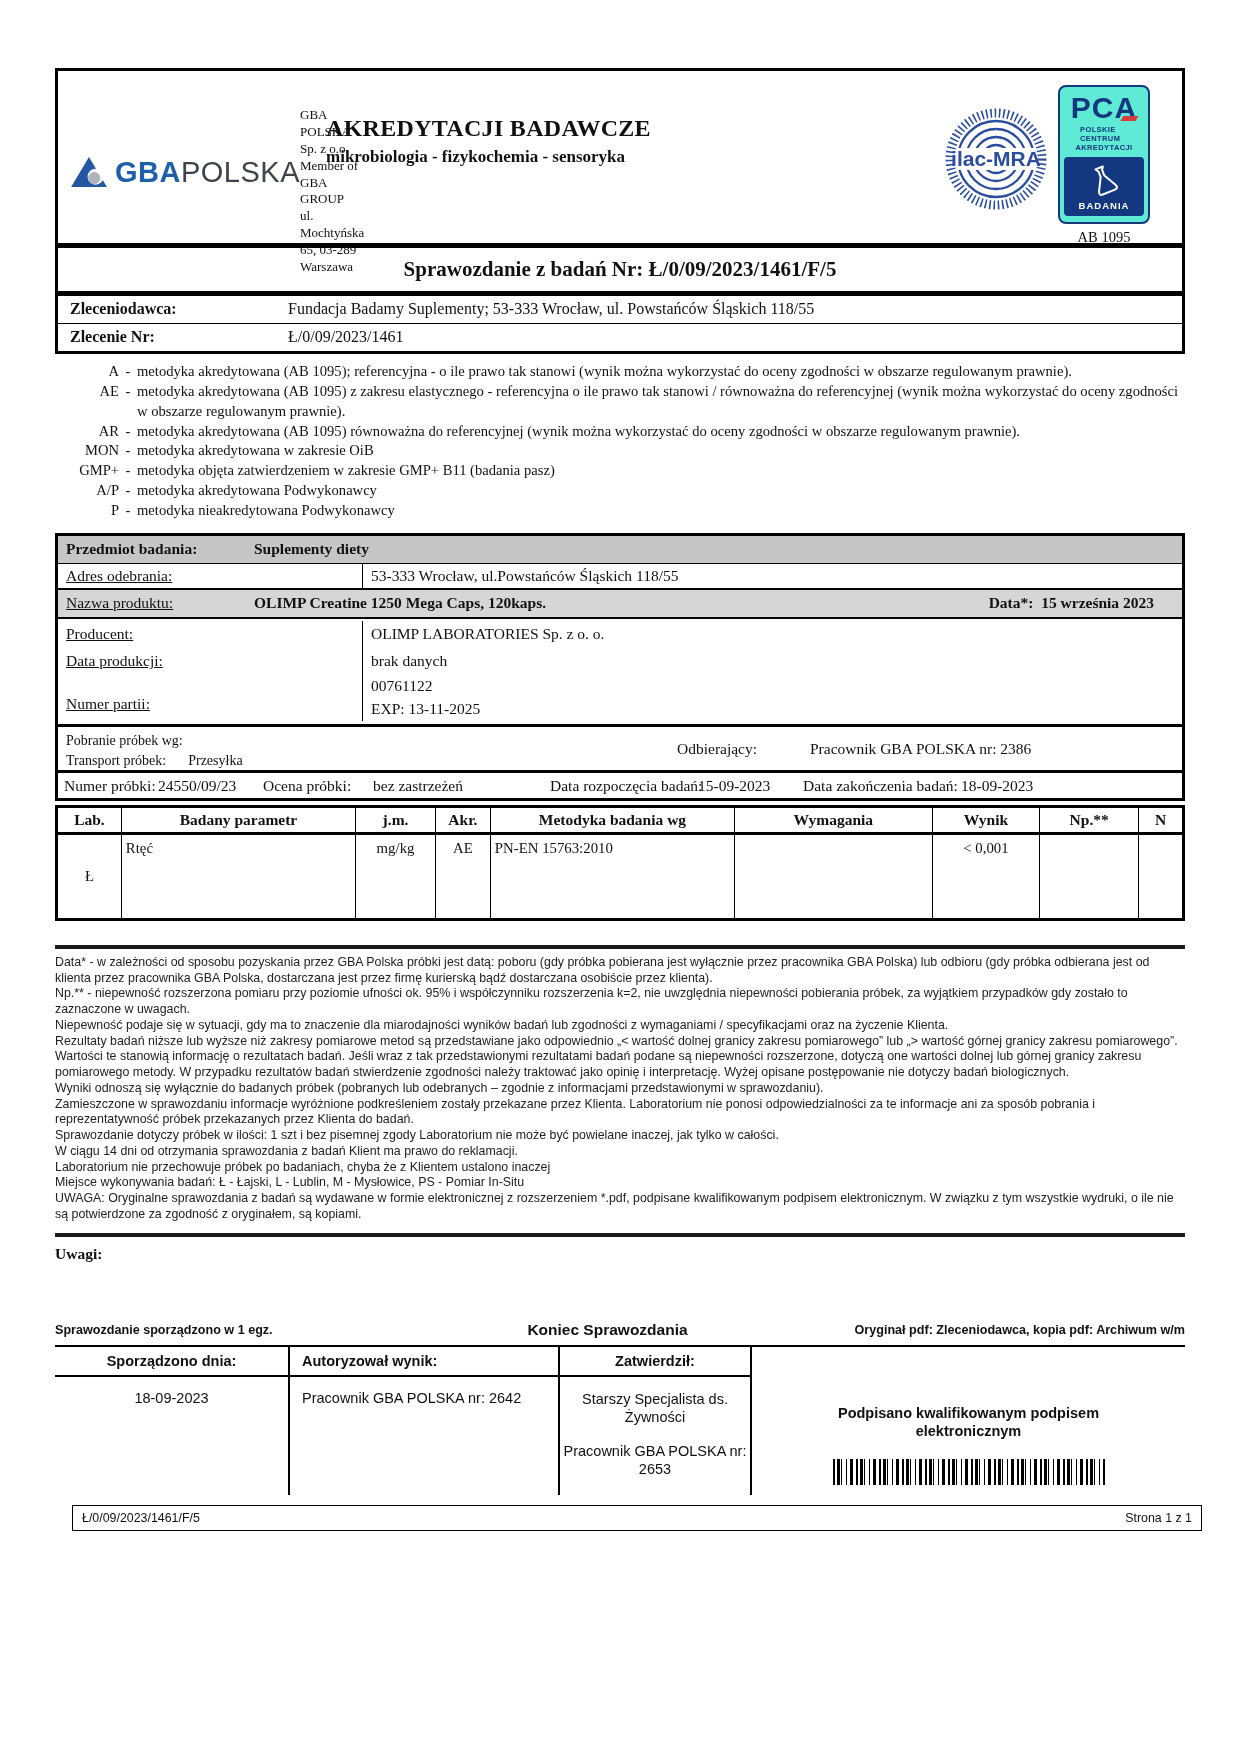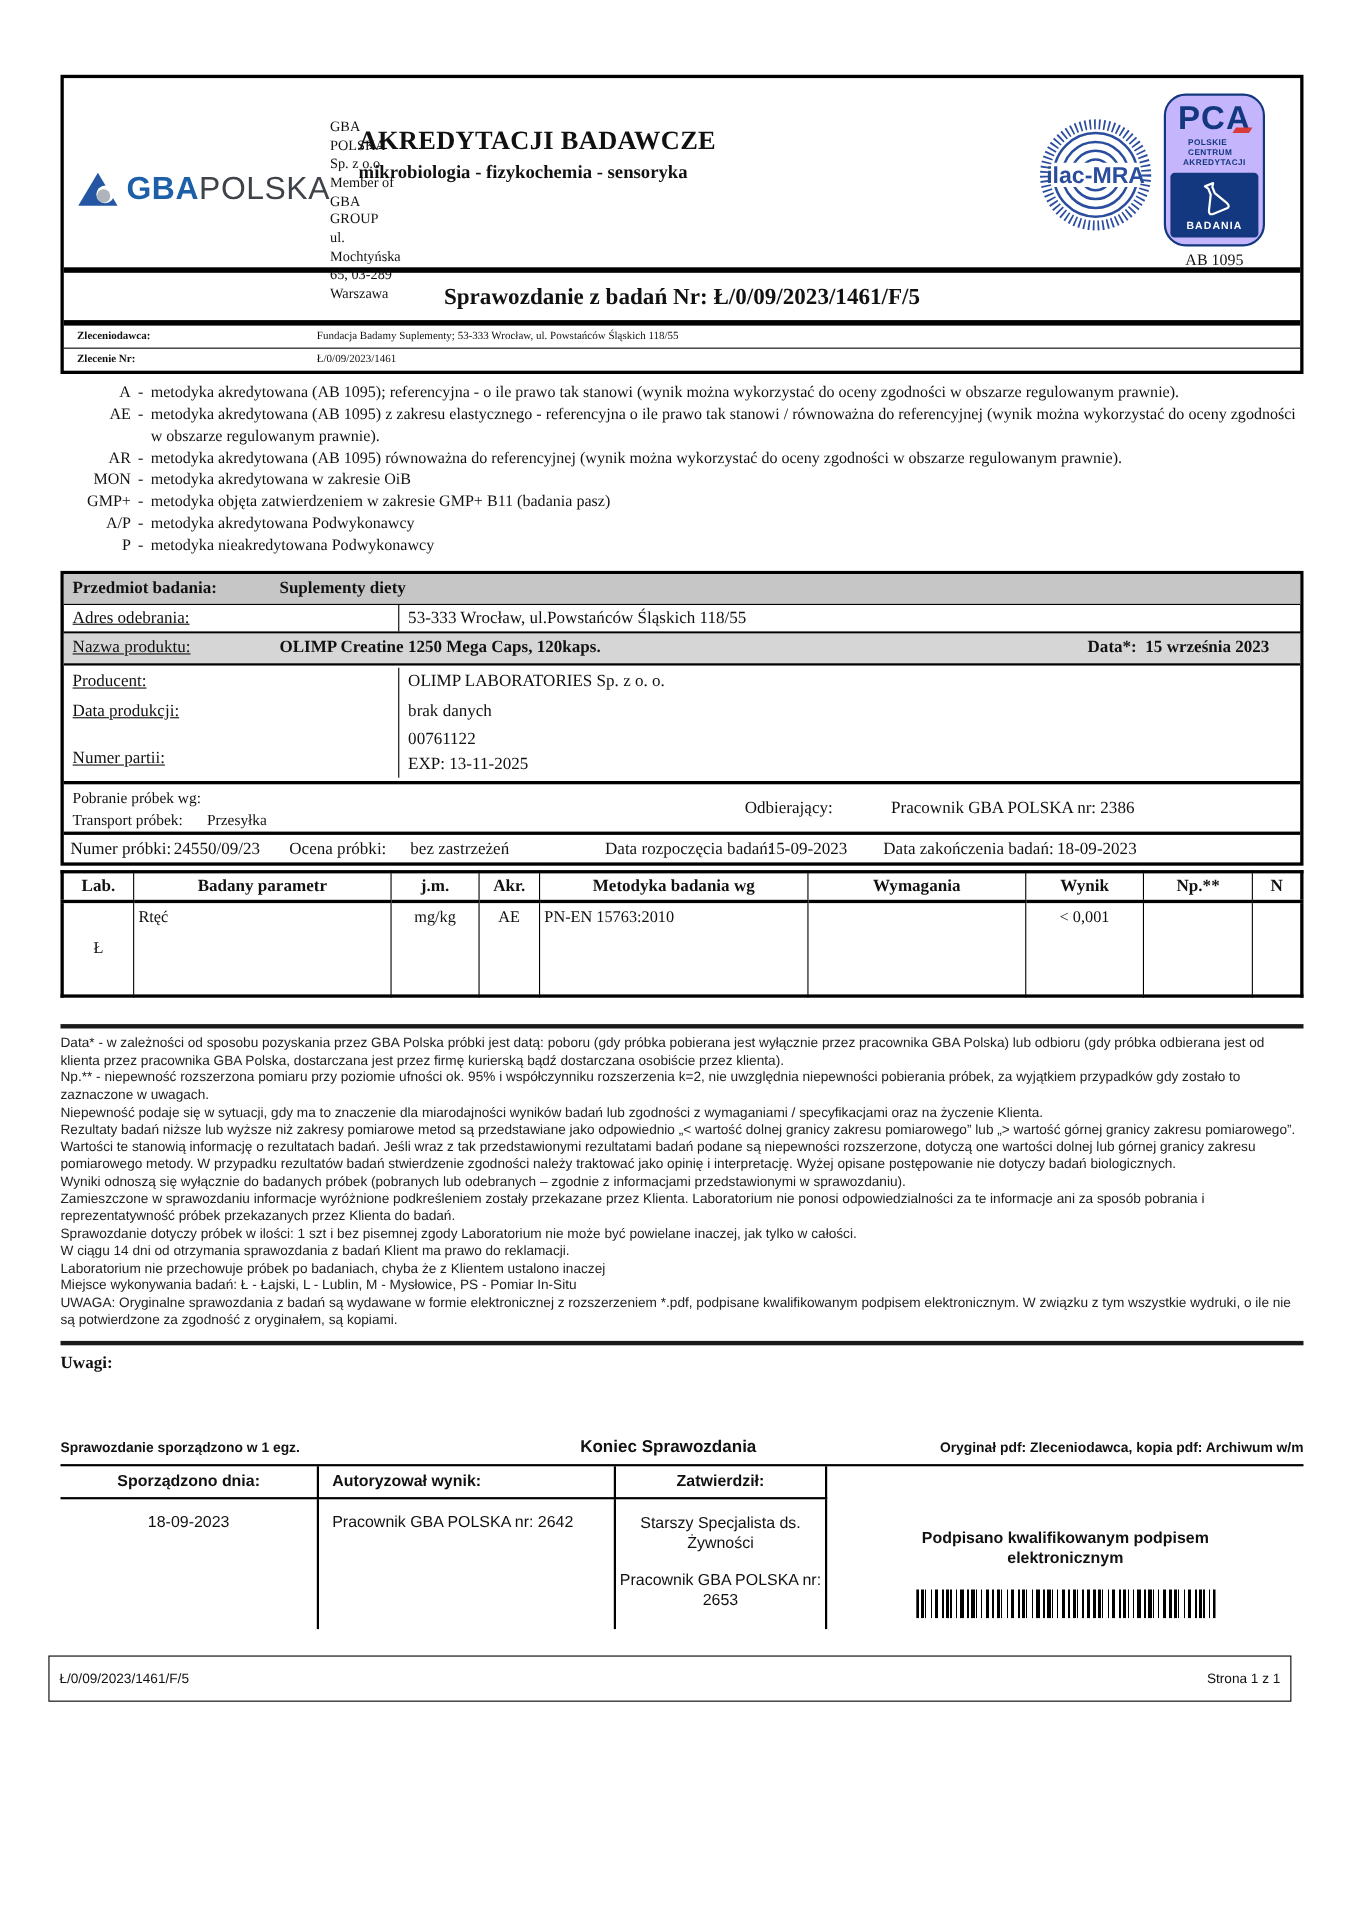--- a/index.html
+++ b/index.html
@@ -16,36 +16,36 @@
   .gba-word{font-family:"Liberation Sans",sans-serif;font-size:29px;line-height:1;letter-spacing:.5px;white-space:nowrap}
   .gba-word .g{color:#1d5fa8;font-weight:bold}
   .gba-word .p{color:#3f4349;font-weight:normal}
   .hdr-addr{margin-top:auto;font-size:13px;line-height:1.3}
   .hdr-center{flex:1;padding-top:44px}
   .hdr-title{font-size:24px;font-weight:bold;letter-spacing:.3px}
   .hdr-sub{font-size:17px;font-weight:bold;margin-top:5px}
   .hdr-right{width:238px;display:flex;gap:10px;padding-top:14px;align-items:flex-start}
   .ilac-wrap{margin-top:22px}
   .pca-col{display:flex;flex-direction:column;align-items:center}
-  .pca-badge{width:92px;border:2px solid #14387f;border-radius:20px;padding:6px 20px 6px;
-             display:flex;flex-direction:column;align-items:center;background:#c4b5fd}
+  .pca-badge{width:92px;border:2px solid #14387f;border-radius:8px;padding:6px 20px 6px;
+             display:flex;flex-direction:column;align-items:center;background:#5eead4}
   .pca-abbr{position:relative;font-family:"Liberation Sans",sans-serif;font-weight:bold;
             font-size:30px;line-height:1;color:#14387f;letter-spacing:1px}
   .pca-red{position:absolute;right:0;bottom:2px;width:15px;height:5px;background:#d93b3b;transform:skewX(-32deg)}
   .pca-name{font-family:"Liberation Sans",sans-serif;font-weight:bold;font-size:7.5px;color:#14387f;
             letter-spacing:.4px;margin-top:2px;text-transform:uppercase}
   .pca-box{margin-top:5px;width:80px;background:#14387f;border-radius:4px;padding:7px 0 5px;
            display:flex;flex-direction:column;align-items:center}
   .pca-badania{font-family:"Liberation Sans",sans-serif;font-weight:bold;font-size:9.5px;color:#fff;
                letter-spacing:1px;margin-top:4px}
   .ab-no{font-size:14.5px;margin-top:5px;}
 
   .titleband{border-top:5px solid #000;border-bottom:5px solid #000;text-align:center;
              padding:9px 0;font-size:21px;font-weight:bold}
-  .crow{display:flex;font-size:10px;padding:4px 0 5px 12px;align-items:center}
+  .crow{display:flex;font-size:16px;padding:4px 0 5px 12px;align-items:center}
   .crow + .crow{border-top:1px solid #000}
   .crow .lbl{width:218px;font-weight:bold;flex:none}
 
   
   .legend{margin-top:8px;font-size:14.6px;line-height:1.36}
   .lg{display:flex}
   .lg .code{width:64px;text-align:right;flex:none}
   .lg .dash{width:18px;text-align:center;flex:none}
   .lg .txt{flex:1;padding-right:6px}
 
@@ -108,21 +108,21 @@
   .sig .b.ctr{text-align:center}
   .sig .b.left{padding-left:12px}
   .sig .role{max-width:175px;margin:0 auto;line-height:1.25}
   .sig .person{max-width:185px;margin:16px auto 0;line-height:1.25}
   .sig .signote{font-weight:bold;font-size:14.5px;max-width:315px;margin:14px auto 0;
                 text-align:center;line-height:1.3}
   .barcode{width:272px;height:26px;margin:18px auto 0;
            background:repeating-linear-gradient(90deg,#000 0 2px,#fff 2px 4px,#000 4px 7px,#fff 7px 8px,
            #000 8px 9px,#fff 9px 13px,#000 13px 14px,#fff 14px 17px,#000 17px 20px,#fff 20px 23px)}
 
-  .pagefoot{position:absolute;left:44px;top:1505px;width:1130px;height:42px;border:1px solid #000;
+  .pagefoot{position:absolute;left:72px;top:1505px;width:1130px;height:26px;border:1px solid #000;
             display:flex;align-items:center;justify-content:space-between;padding:0 9px;
             font-family:"Liberation Sans",sans-serif;font-size:12.4px}
 </style>
 </head>
 <body>
 
 <div class="page">
   <div class="content">
 
     <div class="topbox">

